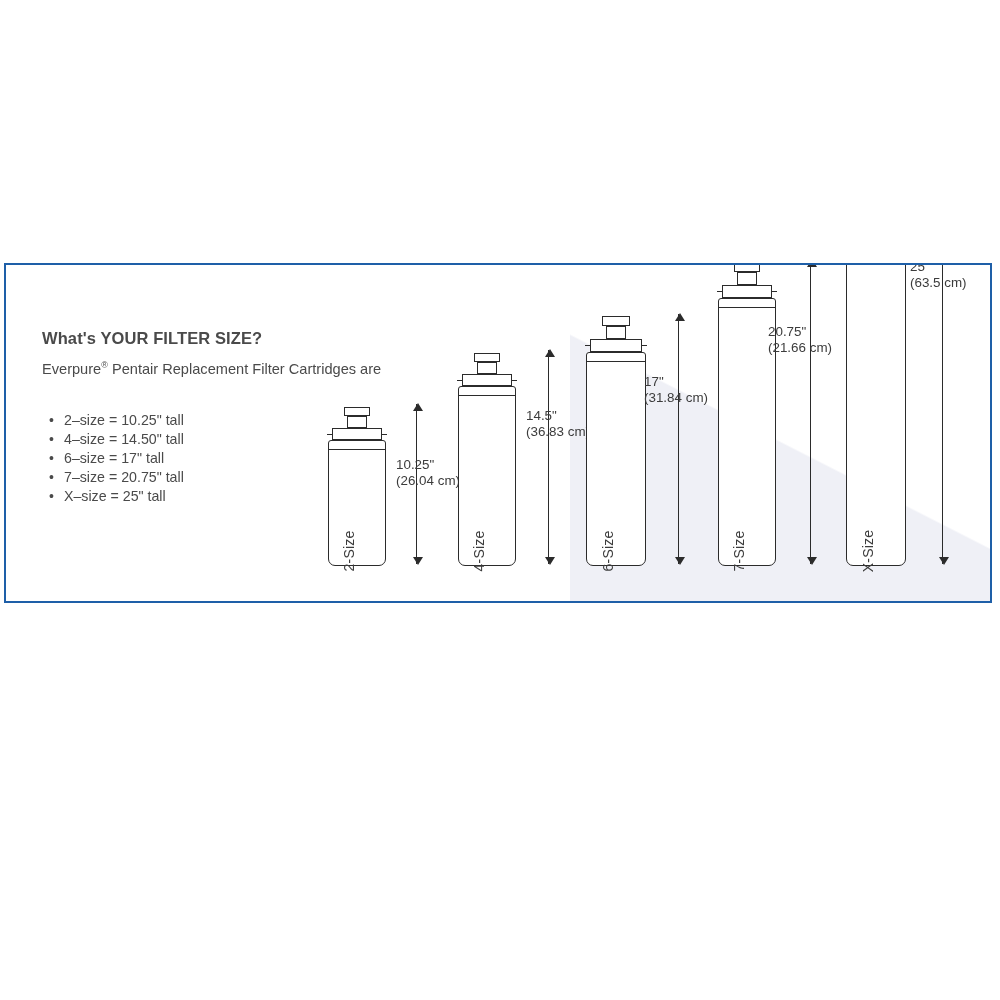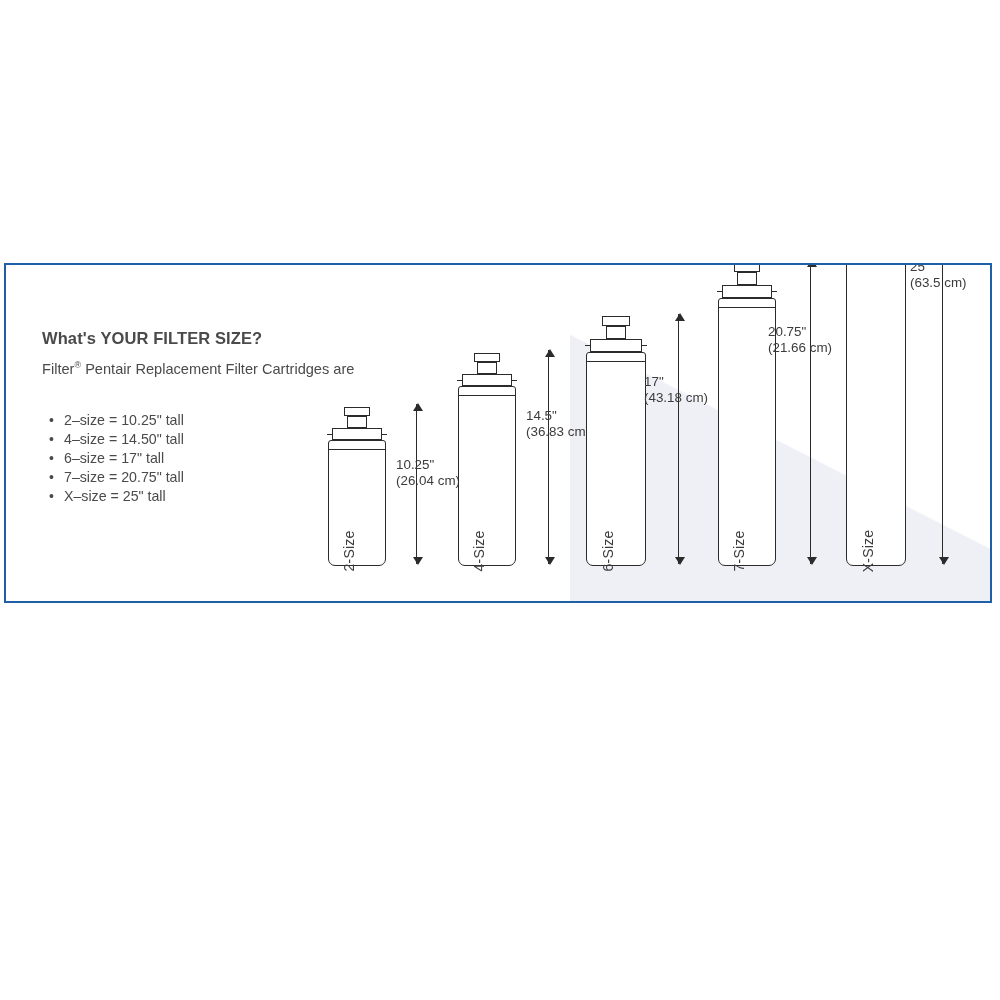--- a/index.html
+++ b/index.html
@@ -203,21 +203,21 @@
 </head>
 <body>
 
 <div id="page">
 
   <div class="panel">
     <div class="wedge"></div>
 
     <div class="textblock">
       <div class="title">What's YOUR FILTER SIZE?</div>
-      <p class="para"><span>Filter</span><sup>®</sup><span> Pentair Replacement Filter Cartridges are</span><br><br></p>
+      <p class="para"><span>Everpure</span><sup>®</sup><span> Pentair Replacement Filter Cartridges are</span><br><br></p>
 
       <ul class="sizes">
         <li><span class="bullet">•</span><span>2–size = 10.25" tall</span></li>
         <li><span class="bullet">•</span><span>4–size = 14.50" tall</span></li>
         <li><span class="bullet">•</span><span>6–size = 17" tall</span></li>
         <li><span class="bullet">•</span><span>7–size = 20.75" tall</span></li>
         <li><span class="bullet">•</span><span>X–size = 25" tall</span></li>
       </ul>
     </div>
 
@@ -280,21 +280,21 @@
         </div>
         <div class="neck" style="bottom:227px; height:13px;"></div>
         <div class="collar" style="bottom:240px; height:10px;"></div>
       </div>
       <div class="dimline" style="left:92px; bottom:2px; height:250px;">
         <div class="arrow up"></div>
         <div class="arrow down"></div>
       </div>
       <div class="dimtext" style="left:58px; bottom:160px;">
         <span>17"</span>
-        <span class="l2">(43.18 cm)</span>
+        <span class="l2">(31.84 cm)</span>
       </div>
     </div>
 
     <div class="figure" style="left:712px; bottom:35px; width:130px; height:320px;">
       <div class="cart" style="left:0; width:58px; height:306px;">
         <div class="body" style="height:268px;">
           <div class="seam" style="top:8px;"></div>
           <div class="vlabel">7-Size</div>
         </div>
         <div class="cap" style="bottom:268px; height:13px;">

